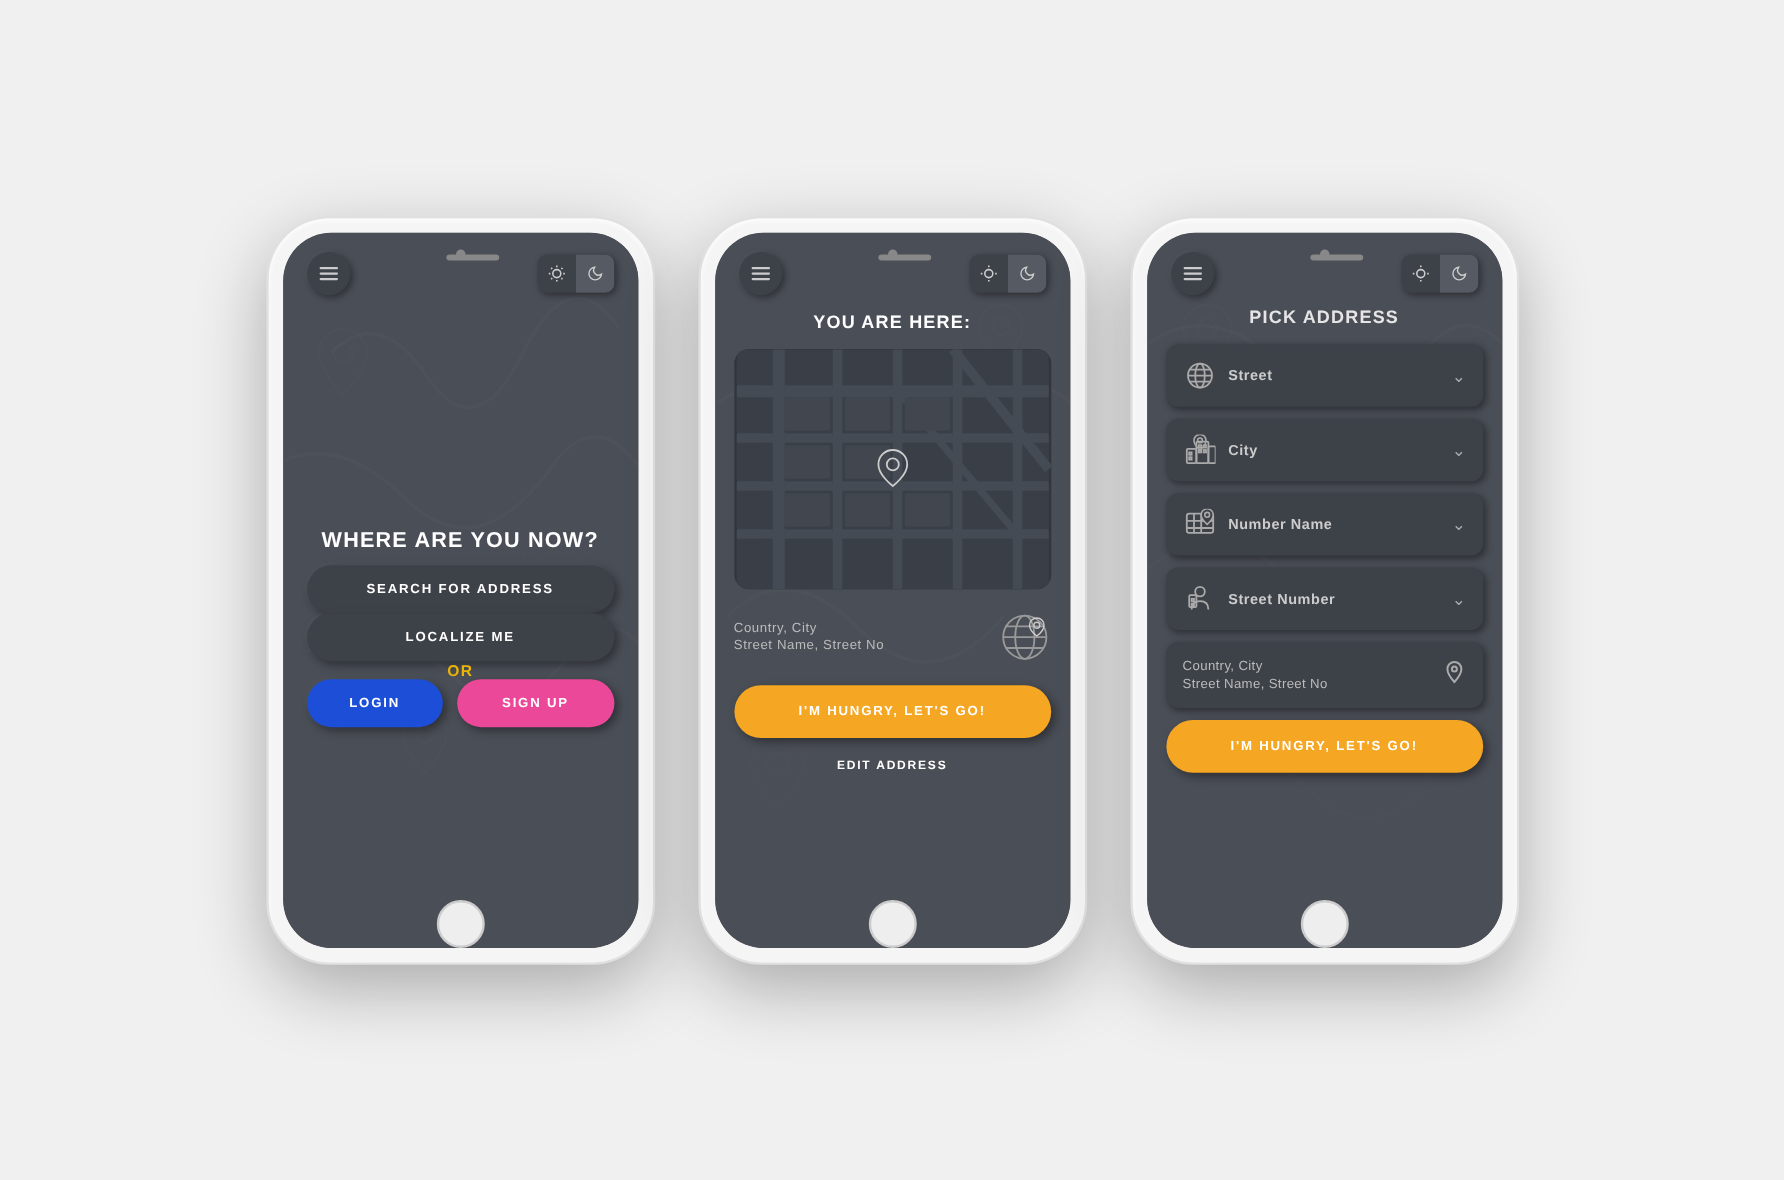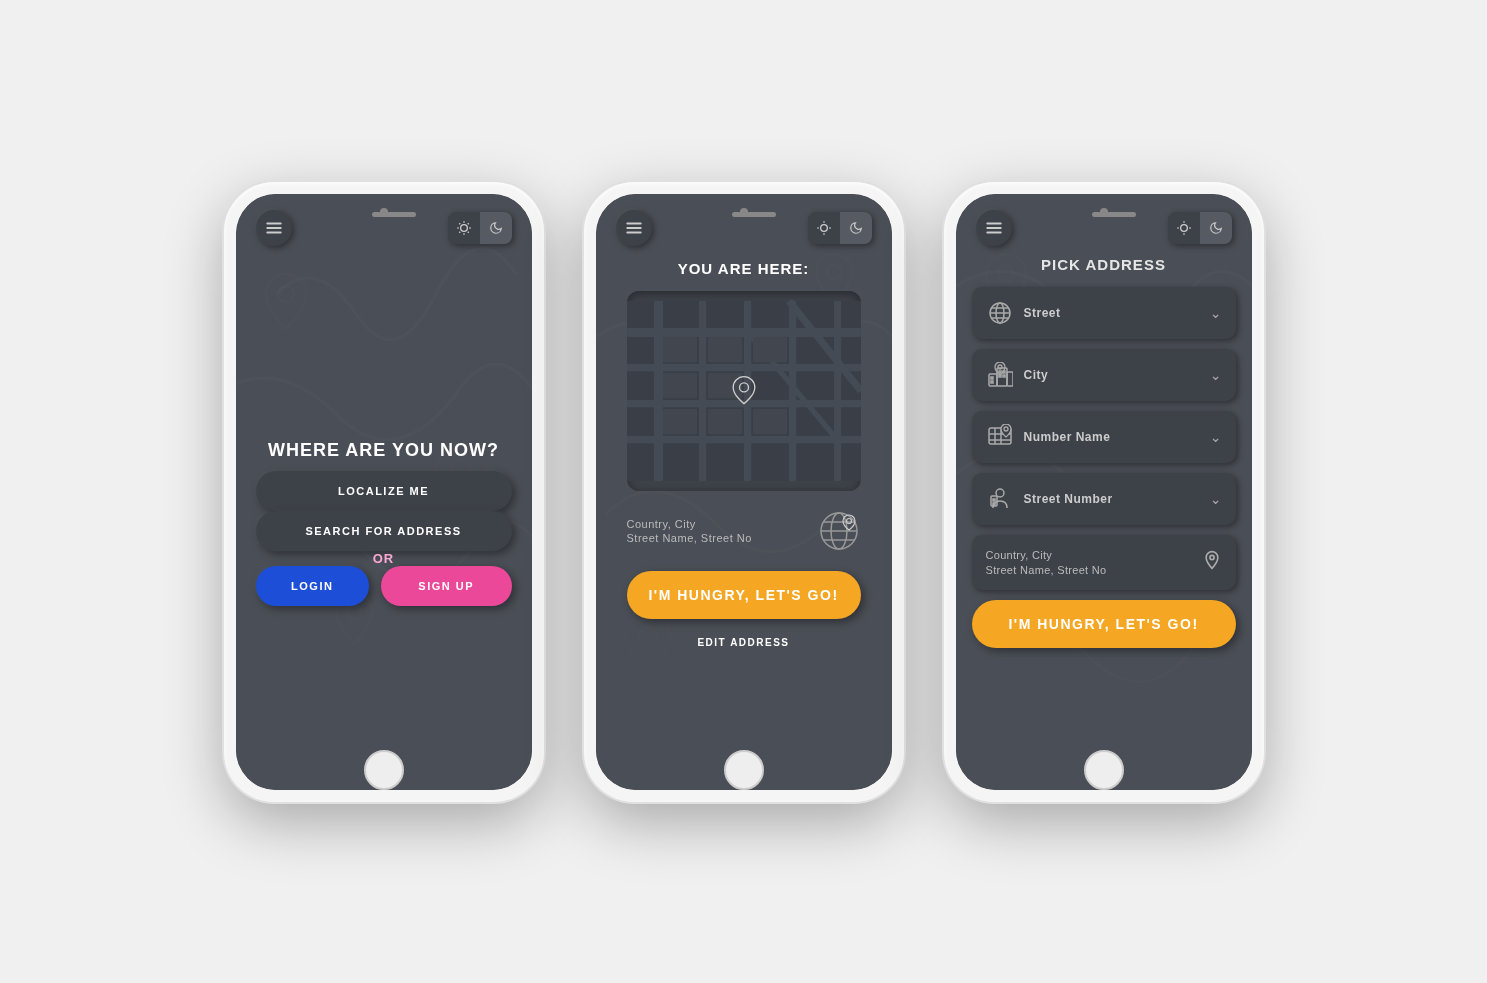--- a/index.html
+++ b/index.html
@@ -146,21 +146,21 @@
       color: #fff;
       font-size: 11px;
       font-weight: 700;
       letter-spacing: 1.5px;
       cursor: pointer;
       text-align: center;
       box-shadow: 3px 3px 8px rgba(0,0,0,0.4), -1px -1px 4px rgba(255,255,255,0.05);
     }
 
     .or-text {
-      color: #f9a8d4;
+      color: #eab308;
       font-size: 13px;
       font-weight: 700;
       letter-spacing: 1px;
     }
 
     .auth-row {
       display: flex;
       gap: 12px;
       width: 100%;
     }
@@ -192,21 +192,21 @@
       cursor: pointer;
       box-shadow: 3px 3px 8px rgba(0,0,0,0.4);
     }
 
     
     .screen2-content {
       flex: 1;
       display: flex;
       flex-direction: column;
       align-items: center;
-      padding: 0 31px 20px;
+      padding: 0 16px 20px;
       position: relative;
       z-index: 2;
       gap: 14px;
     }
 
     .you-are-here {
       color: #fff;
       font-size: 15px;
       font-weight: 900;
       letter-spacing: 1px;
@@ -257,21 +257,21 @@
       justify-content: center;
     }
 
     .hungry-btn {
       width: 100%;
       padding: 16px;
       background: #f5a623;
       border: none;
       border-radius: 30px;
       color: #fff;
-      font-size: 14px;
+      font-size: 11px;
       font-weight: 900;
       letter-spacing: 1.5px;
       cursor: pointer;
       box-shadow: 3px 3px 8px rgba(0,0,0,0.4);
     }
 
     .edit-address-btn {
       background: none;
       border: none;
       color: #fff;
@@ -422,22 +422,22 @@
           <div class="theme-btn active">
             <svg width="14" height="14" viewBox="0 0 24 24" fill="none" stroke="#ccc" stroke-width="2">
               <path d="M21 12.79A9 9 0 1 1 11.21 3 7 7 0 0 0 21 12.79z"></path>
             </svg>
           </div>
         </div>
       </div>
 
       <div class="screen-content">
         <div class="main-title">WHERE ARE YOU NOW?</div>
+        <button class="action-btn">SEARCH FOR ADDRESS</button>
         <button class="action-btn">LOCALIZE ME</button>
-        <button class="action-btn">SEARCH FOR ADDRESS</button>
         <div class="or-text">OR</div>
         <div class="auth-row">
           <button class="login-btn">LOGIN</button>
           <button class="signup-btn">SIGN UP</button>
         </div>
       </div>
     </div>
   </div>
   <div style="position:absolute;bottom:12px;left:50%;transform:translateX(-50%);width:40px;height:40px;border-radius:50%;border:2px solid #ccc;background:#eee;z-index:10;"></div>
 </div>

